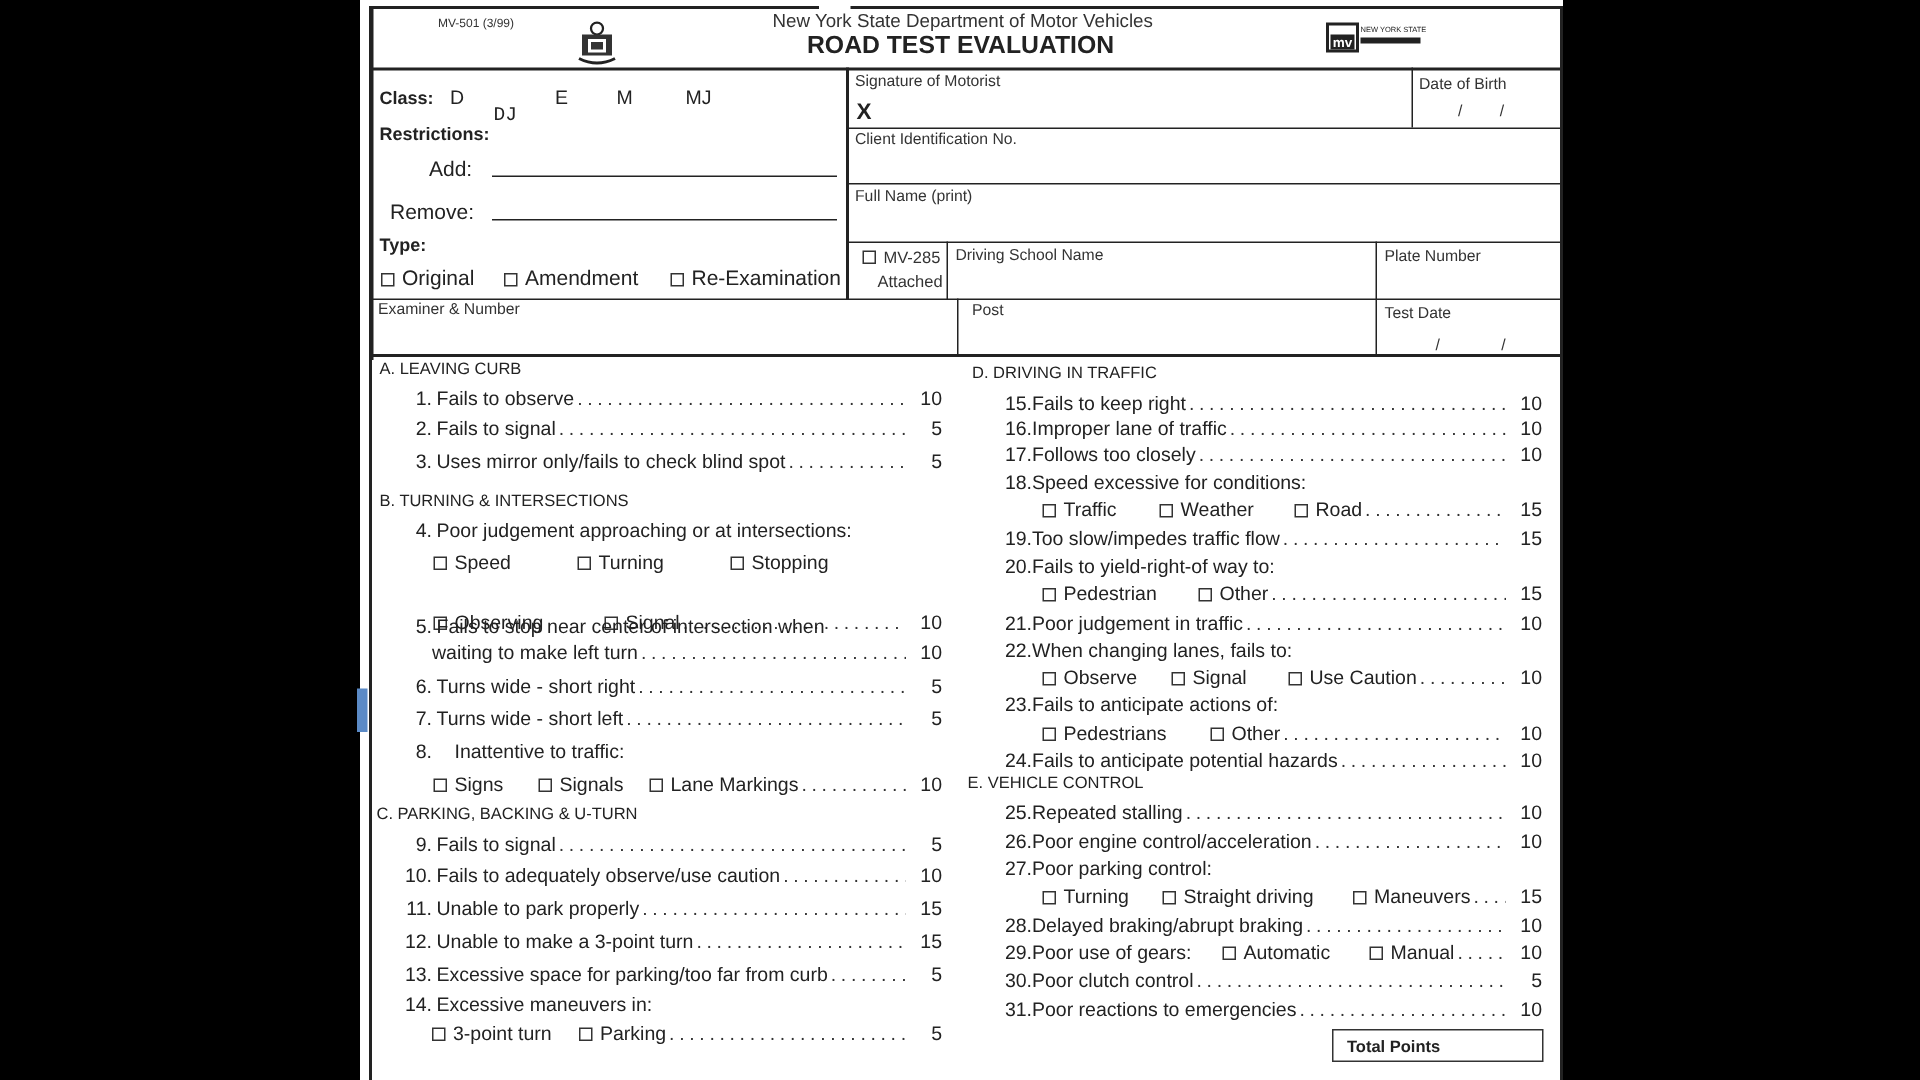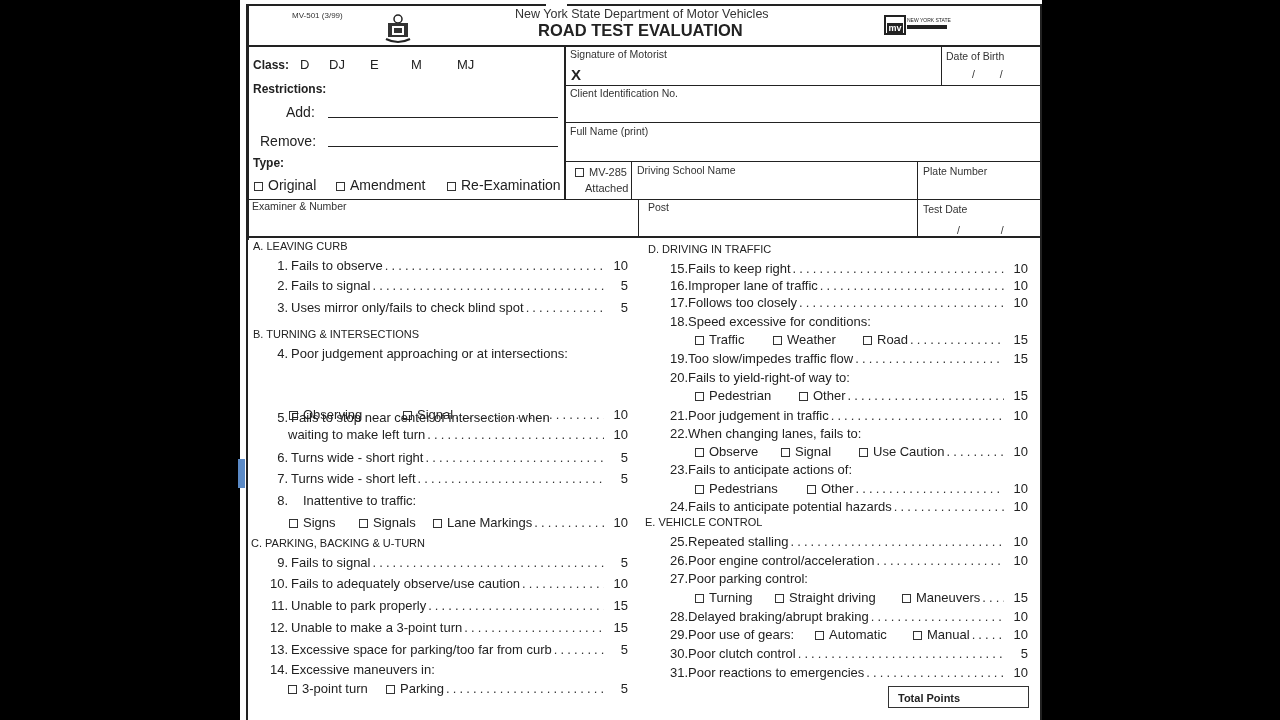--- a/index.html
+++ b/index.html
@@ -48,21 +48,21 @@
   <div class="line" style="left:6px;top:4px;width:3px;height:236px;"></div>
   <div class="line" style="left:6px;top:4px;width:300px;height:2px;"></div>
   <div class="line" style="left:327px;top:4px;width:474px;height:2px;"></div>
   <div class="line" style="left:6px;top:45px;width:796px;height:2px;"></div>
   <div class="line" style="left:800px;top:4px;width:2px;height:716px;"></div>
   <div class="line" style="left:6px;top:236px;width:796px;height:2px;"></div>
   <div class="line" style="left:6px;top:238px;width:2px;height:482px;"></div>
 
   <div class="big bold" style="left:13px;top:58px;font-size:12px;">Class:</div>
   <div class="big" style="left:60px;top:57px;">D</div>
-  <div class="big" style="left:89px;top:57px;">DJ</div>
+  <div class="big" style="left:89px;top:69px;font-family:Liberation Mono, monospace;">DJ</div>
   <div class="big" style="left:130px;top:57px;">E</div>
   <div class="big" style="left:171px;top:57px;">M</div>
   <div class="big" style="left:217px;top:57px;">MJ</div>
 
   <div class="big bold" style="left:13px;top:82px;font-size:12px;">Restrictions:</div>
   <div class="big" style="left:46px;top:104px;font-size:14px;">Add:</div>
   <div class="line" style="left:88px;top:117px;width:230px;height:1px;"></div>
   <div class="big" style="left:20px;top:133px;font-size:14px;">Remove:</div>
   <div class="line" style="left:88px;top:146px;width:230px;height:1px;"></div>
 
@@ -126,20 +126,23 @@
       <span style="margin-left:3px">Uses mirror only/fails to check blind spot</span>
       <span class="dots">....................................................................................</span>
       <span class="pts">5</span>
     </div>
 
   <div class="sec" style="left:13px;top:328px;">B. TURNING &amp; INTERSECTIONS</div>
   <div class="row" style="left:30px;top:346px;">
       <span class="num" style="width:18px">4.</span>
       <span style="margin-left:3px">Poor judgement approaching or at intersections:</span>
     </div>
+  <div class="opts" style="left:49px;top:367px;">
+    <span class="opt" style="width:96px"><span class="cb"></span><span>Speed</span></span><span class="opt" style="width:102px"><span class="cb"></span><span>Turning</span></span><span class="opt"><span class="cb"></span><span>Stopping</span></span>
+  </div>
   <div class="row" style="left:49px;top:407px;width:339px;">
     <span style="width:114px;display:inline-block"><span class="cb"></span><span>Observing</span></span>
       <span><span class="cb"></span><span>Signal</span></span>
       <span class="dots">....................................................................................</span>
       <span class="pts">10</span>
   </div>
   <div class="row" style="left:30px;top:410px;">
       <span class="num" style="width:18px">5.</span>
       <span style="margin-left:3px">Fails to stop near center of intersection when</span>
     </div>

